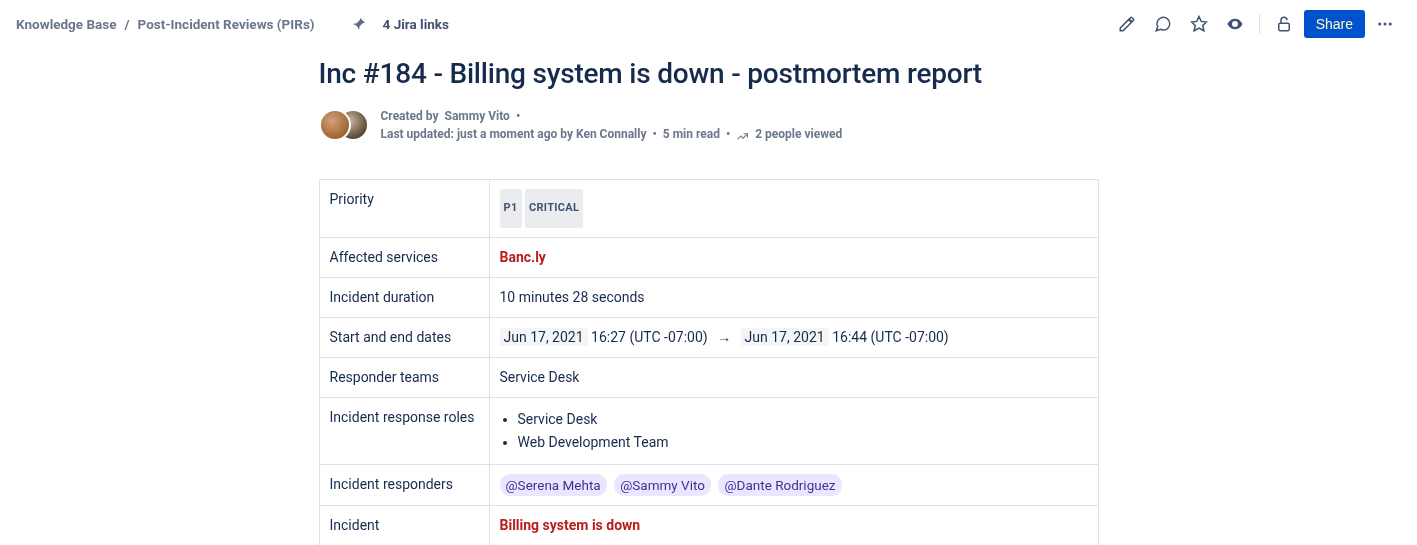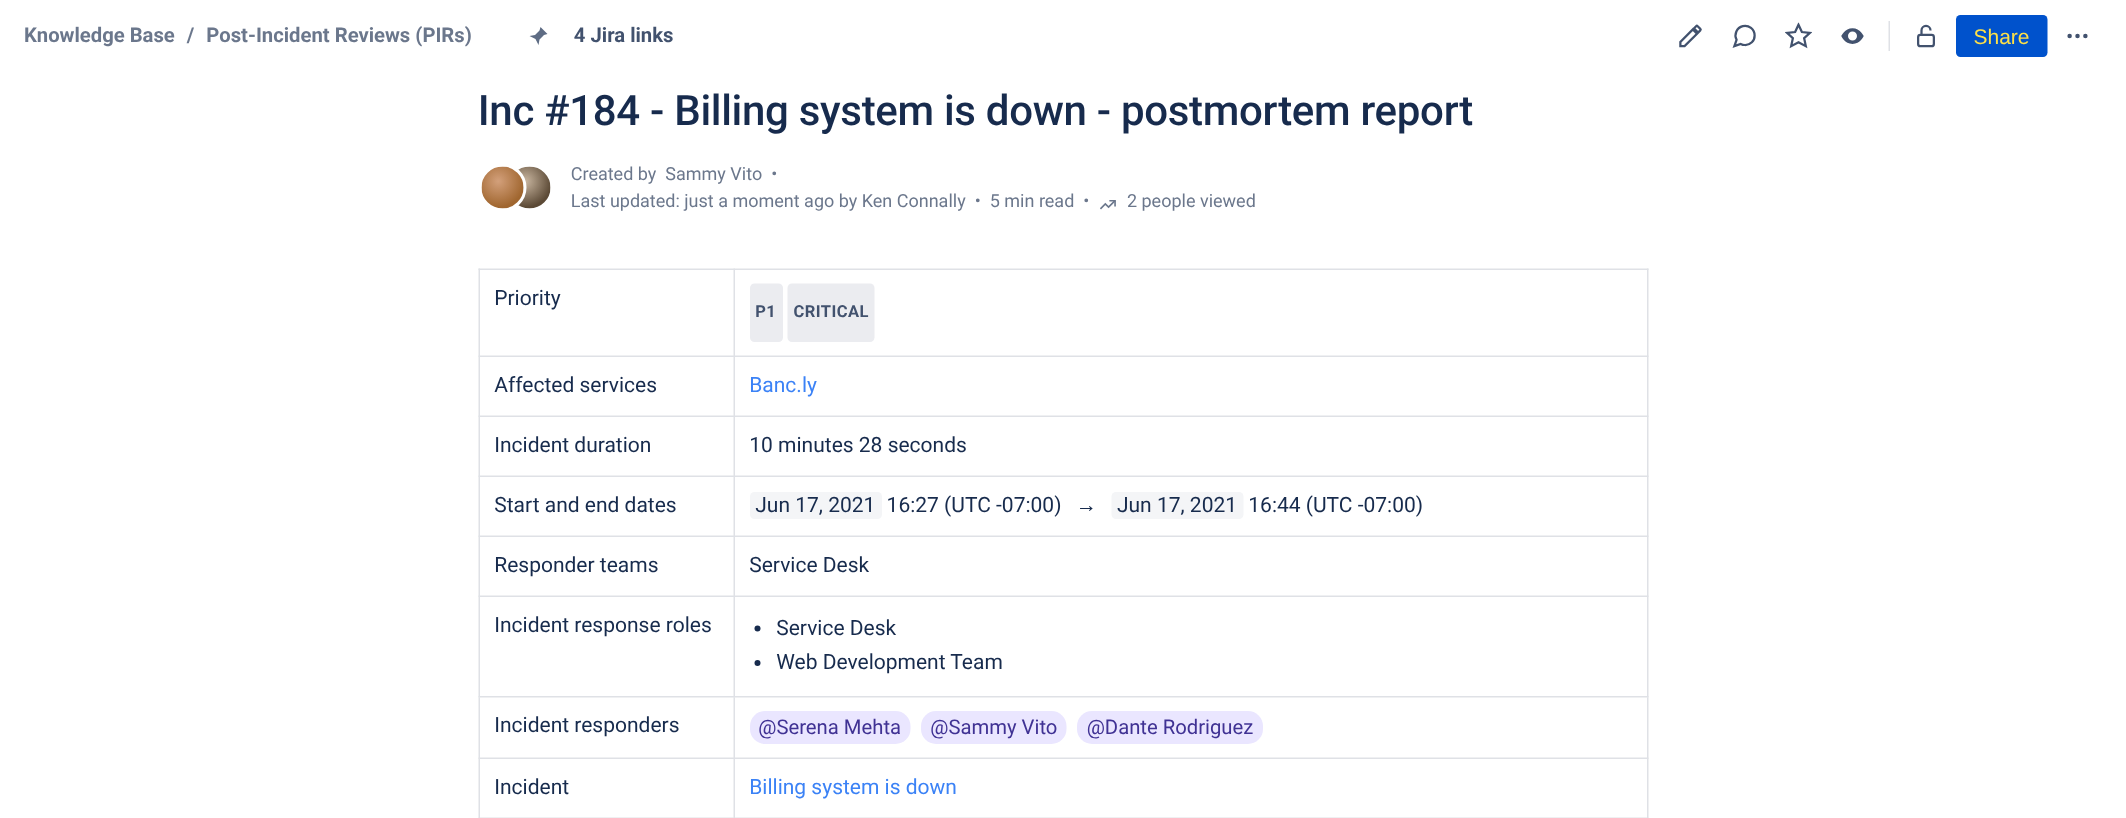--- a/index.html
+++ b/index.html
@@ -25,40 +25,40 @@
   .jira-links { display: flex; align-items: flex-start; gap:16px; margin-left: 28px; color:#42526E; font-size:13.5px; cursor:pointer;}
   .jira-links svg { width:16px; height:16px; fill:#5E6C84; }
   .topbar-right { display:flex; align-items:center; gap:4px; }
   .icon-btn {
     width:32px; height:32px; border-radius:4px; display:flex; align-items:center; justify-content:center;
     cursor:pointer; color:#42526E;
   }
   .icon-btn svg { width:18px; height:18px; }
   .vdiv { width:1px; height:20px; background:#DFE1E6; margin:0 4px; }
   .share-btn {
-    background:#0052CC; color:#fde047; border:none; padding:6px 12px; border-radius:3px;
+    background:#0052CC; color:#fef9c3; border:none; padding:6px 12px; border-radius:3px;
     font-size:14px; font-weight:500; cursor:pointer;
   }
 
   .doc {
     max-width: 780px;
     margin: 0 auto;
     padding: 10px 0 40px 0;
   }
   .doc-title { font-size: 28px; font-weight:500; color:#172B4D; margin: 6px 0 16px 0; letter-spacing:-0.2px; line-height:1.25; }
   .byline { display:flex; align-items:center; gap:14px; margin-bottom: 36px; }
   .avatars { position:relative; width:48px; height:32px; }
   .avatar {
     width:32px; height:32px; border-radius:50%; border:2px solid #fff; position:absolute; top:0;
     display:flex; align-items:center; justify-content:center; font-size:11px; color:#fff;
   }
   .avatar.a1 { left:0; background: radial-gradient(circle at 40% 35%, #d3a07b 0%, #a0662f 70%); z-index:2;}
   .avatar.a2 { left:18px; background: radial-gradient(circle at 40% 35%, #c9b6a0 0%, #5c4a36 70%); z-index:1;}
   .byline-text { font-size:12px; color:#6B778C; line-height:1.5; }
-  .byline-text .row { display:flex; align-items:flex-end; gap:6px; flex-wrap:wrap;}
+  .byline-text .row { display:flex; align-items:flex-end; gap:6px; flex-wrap:wrap;font-weight:bold;}
   .byline-text .dot { color:#6B778C; }
   .byline-text svg { width:13px; height:13px; vertical-align:-2px; }
 
   table.meta {
     width: 100%;
     border-collapse: collapse;
     border: 1px solid #DFE1E6;
     font-size: 14px;
   }
   table.meta td {
@@ -67,21 +67,21 @@
     vertical-align: top;
     line-height:1.5;
   }
   table.meta td.label { width: 170px; color:#172B4D; }
 
   .lozenge {
     display:inline-block; font-size:11px; font-weight:700; padding:11px 4px;
     border-radius:3px; background:#EBECF0; color:#42526E; letter-spacing:0.3px;
     vertical-align:middle;
   }
-  .link { color:#3b82f6; text-decoration:none; cursor:pointer; }
+  .link { color:#b91c1c; text-decoration:none; cursor:pointer;font-weight:bold; }
   .link.u { text-decoration:underline; }
 
   .date-chip {
     background:#F4F5F7; border-radius:3px; padding:1px 4px; color:#172B4D;
   }
   .arrow { margin: 0 6px; }
 
   .mention {
     background:#EAE6FF; border-radius:10px; padding:1px 6px; color:#403294;
     display:inline-block; margin-right:4px; font-size:13.5px;

